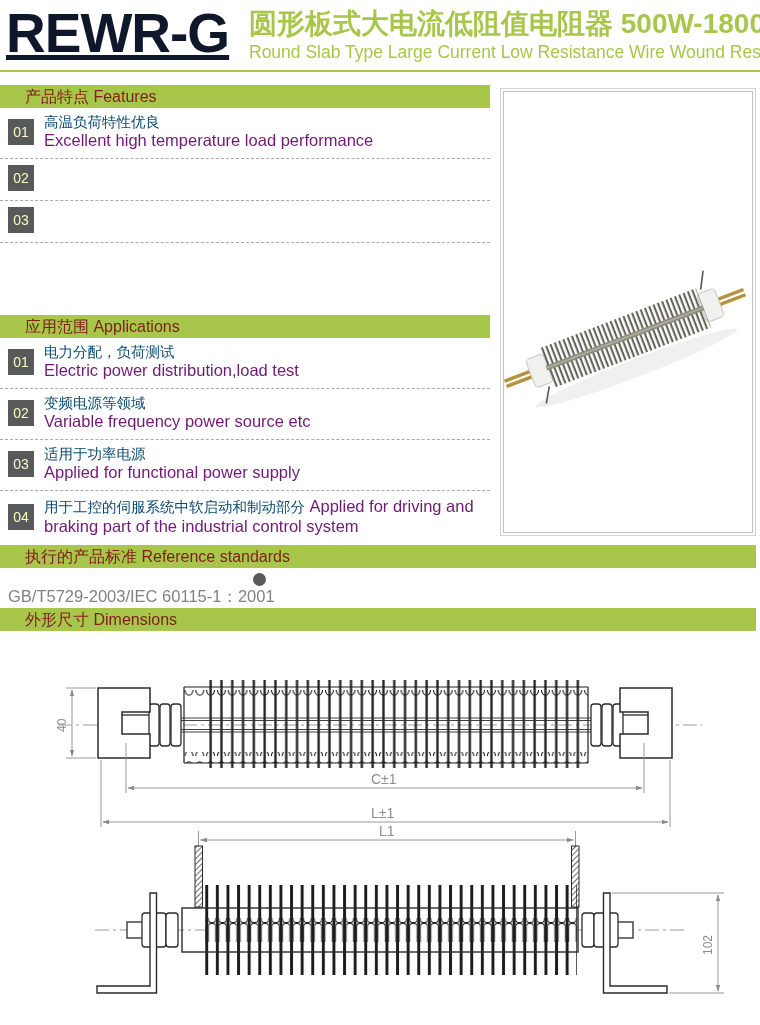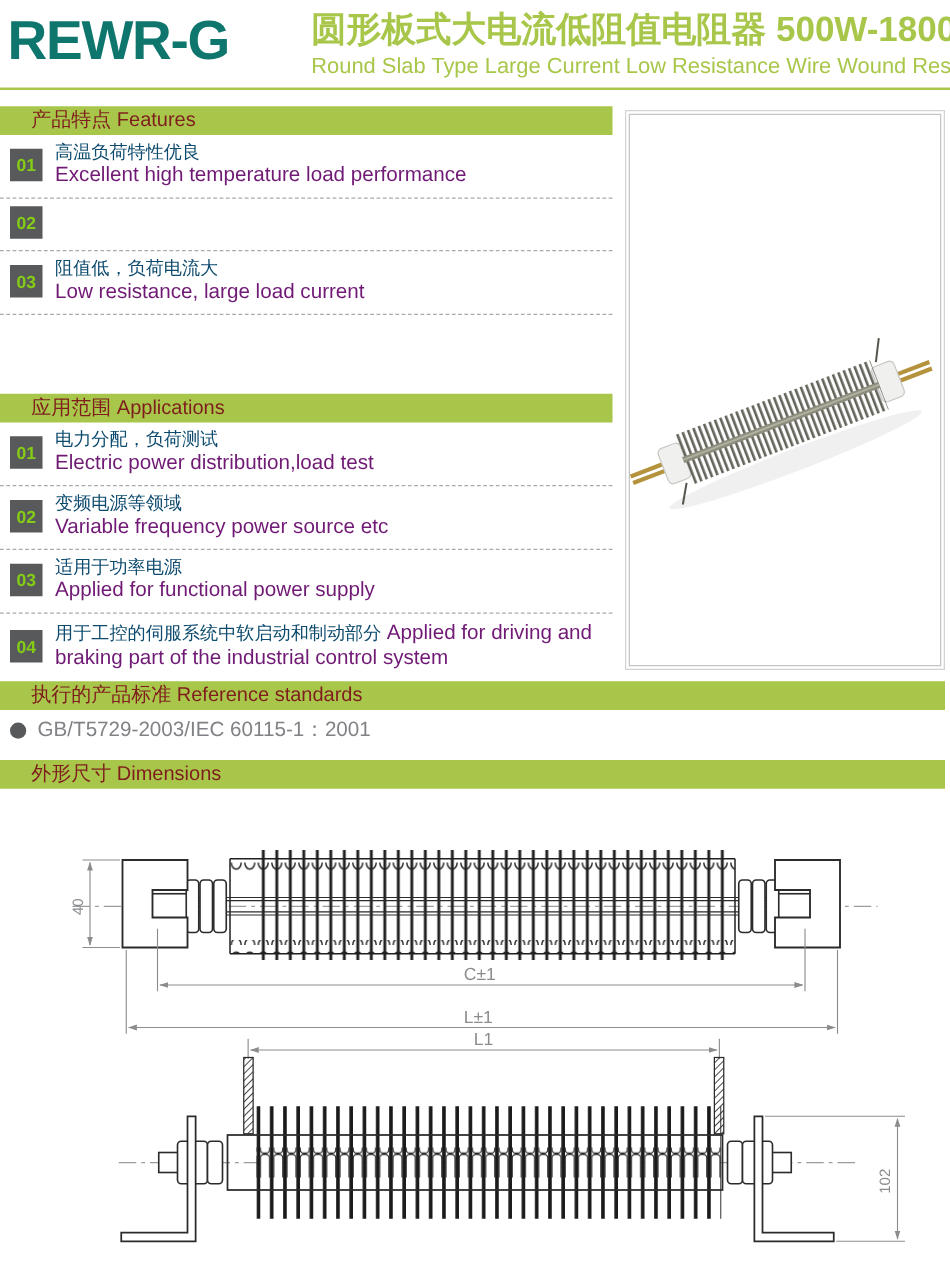--- a/index.html
+++ b/index.html
@@ -4,52 +4,52 @@
 <style>
   * { margin:0; padding:0; box-sizing:border-box; }
   html,body { width:760px; height:1025px; }
   body {
     position:relative; overflow:hidden; background:#fff;
     font-family:"Liberation Sans","DejaVu Sans",sans-serif;
   }
   
   .model {
     position:absolute; left:6px; top:2px;
-    font-size:44px; font-weight:bold; color:#0f766e; letter-spacing:-1px;
-    line-height:62px; white-space:nowrap;
+    font-size:55px; font-weight:bold; color:#0f172a; letter-spacing:-1px;
+    line-height:62px; white-space:nowrap;text-decoration:underline;
   }
   .titles { position:absolute; left:249px; top:8px; white-space:nowrap; }
   .title-zh { font-size:28px; font-weight:bold; color:#a8c74a; line-height:32px; }
   .title-en { font-size:17.5px; color:#a8c74a; line-height:21px; margin-top:2px; }
   .header-rule { position:absolute; left:0; top:70px; width:760px; height:2px; background:#a8c74a; }
 
   
   .bar {
     position:absolute; left:0; height:23px; background:#a8c74a;
     color:#7f1d1d; font-size:16px; line-height:23px; padding-left:25px;
   }
   .bar.narrow { width:490px; }
   .bar.wide { width:756px; }
 
   
   .list { position:absolute; left:0; width:490px; }
   .item { display:flex; align-items:center; padding:6px 0 9px 0; border-bottom:1px dashed #a7a9ac; }
   .item.last { border-bottom:none; }
   .num {
     flex:0 0 26px; width:26px; height:26px; margin-left:8px; background:#58595b;
-    color:#84cc16; font-size:14px; font-weight:bold;
+    color:#fef9c3; font-size:14px; font-weight:normal;
     display:flex; align-items:center; justify-content:center;
   }
   .txt { margin-left:10px; width:446px; }
   .zh { font-size:14.5px; color:#0c4a6e; line-height:17px; }
   .en { font-size:16.5px; color:#701a75; line-height:18px; }
   .txt.flow .zh, .txt.flow .en { display:inline; line-height:19px; }
 
   
-  .std-line { position:absolute; left:8px; top:573px; display:flex; align-items:center; }
+  .std-line { position:absolute; left:8px; top:573px; display:flex; align-items:flex-end;flex-direction:column; }
   .dot { width:13px; height:13px; border-radius:50%; background:#58595b; margin-right:9px; }
   .std-text { font-size:16.5px; color:#808285; }
 
   
   .photo-box {
     position:absolute; left:500px; top:88px; width:256px; height:448px;
     border:1px solid #d2d3d4; padding:2px; background:#fff;
   }
   .photo-inner { width:100%; height:100%; border:1px solid #c3c4c6; }
 
@@ -75,24 +75,20 @@
     <div class="txt">
       <div class="zh">高温负荷特性优良</div>
       <div class="en">Excellent high temperature load performance</div>
     </div>
   </div>
   <div class="item">
     <div class="num">02</div>
   </div>
   <div class="item">
     <div class="num">03</div>
-    <div class="txt">
-      <div class="zh">阻值低，负荷电流大</div>
-      <div class="en">Low resistance, large load current</div>
-    </div>
   </div>
 </div>
 
 <div class="bar narrow" style="top:315px">应用范围 Applications</div>
 <div class="list" style="top:338px">
   <div class="item">
     <div class="num">01</div>
     <div class="txt">
       <div class="zh">电力分配，负荷测试</div>
       <div class="en">Electric power distribution,load test</div>

